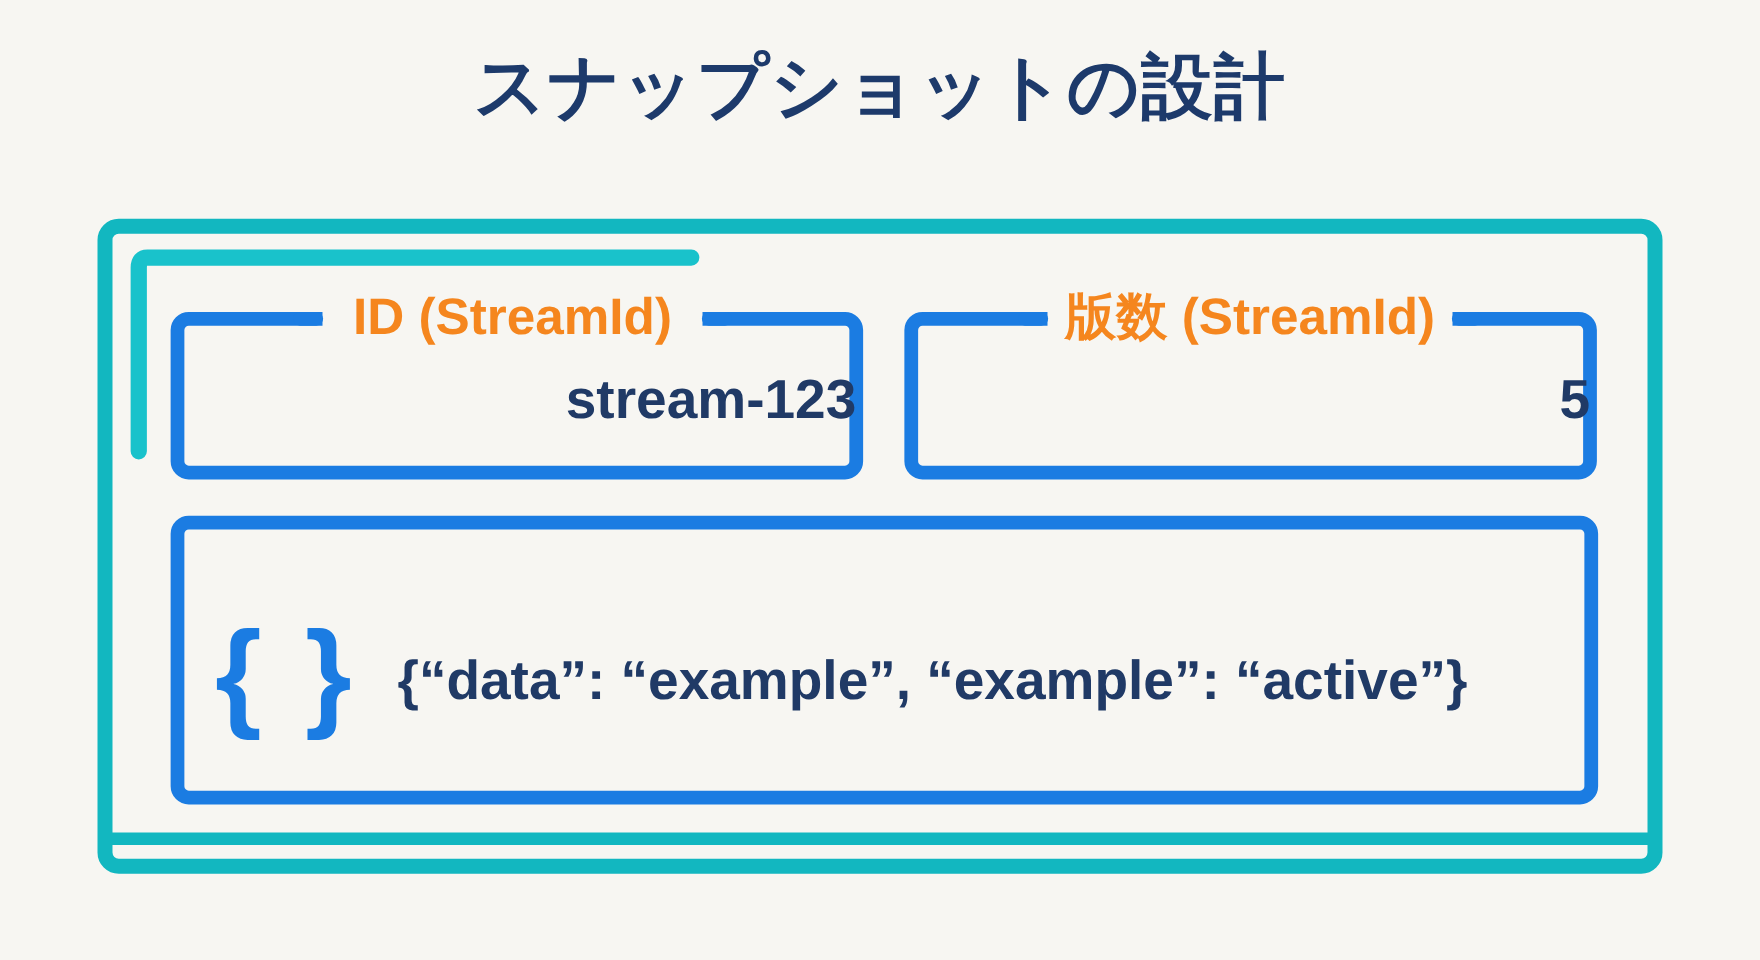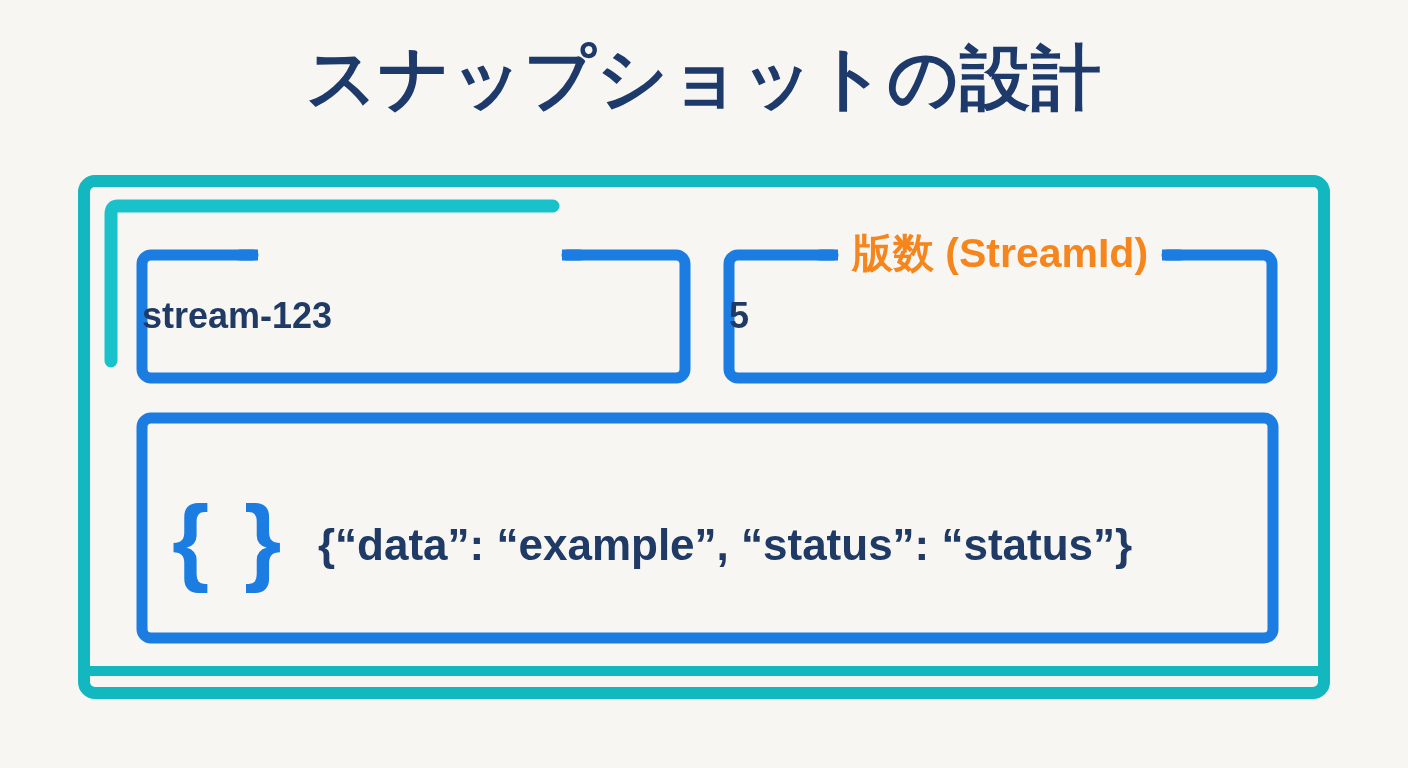--- a/index.html
+++ b/index.html
@@ -14,45 +14,45 @@
     background: #f7f6f2;
     overflow: hidden;
     font-family: "Liberation Sans", sans-serif;
   }
   .abs { position: absolute; }
   .title {
     top: 36px;
     left: 0;
     width: 1408px;
     text-align: center;
-    font-size: 70px;
+    font-size: 57px;
     font-weight: 600;
     color: #1d3a6b;
     letter-spacing: 1px;
     line-height: 1.2;
   }
   svg.graphics {
     position: absolute;
     inset: 0;
     width: 1408px;
     height: 768px;
   }
   .field-label {
     font-size: 41px;
     font-weight: 700;
     color: #f5861e;
     text-align: center;
     line-height: 1.1;
     white-space: nowrap;
   }
   .field-value {
-    font-size: 36px;
+    font-size: 44px;
     font-weight: 600;
     color: #203a66;
-    text-align: left;
+    text-align: right;
     line-height: 1.1;
     white-space: nowrap;
   }
   .label-streamid { top: 231px; left: 258px; width: 304px; }
   .value-streamid { top: 296px; left: 142px; width: 543px; }
   .label-version  { top: 231px; left: 838px; width: 324px; }
   .value-version  { top: 296px; left: 729px; width: 543px; }
   .label-state {
     top: 437px; left: 180px;
     text-align: left;
@@ -100,21 +100,22 @@
     <g>
       <rect x="729" y="255" width="543" height="123" rx="9" fill="none" stroke="#1b7ce2" stroke-width="11"></rect>
       <rect x="838" y="245" width="324" height="21" fill="#f7f6f2"></rect>
       <path d="M820 255 L833 255" stroke="#1b7ce2" stroke-width="11" stroke-linecap="round"></path>
       <path d="M1167 255 L1180 255" stroke="#1b7ce2" stroke-width="11" stroke-linecap="round"></path>
     </g>
 
     <rect x="142" y="418" width="1131" height="220" rx="9" fill="none" stroke="#1b7ce2" stroke-width="11"></rect>
   </svg>
 
+  <div class="abs field-label label-streamid">ID (StreamId)</div>
   <div class="abs field-value value-streamid">stream-123</div>
 
   <div class="abs field-label label-version">版数 (StreamId)</div>
   <div class="abs field-value value-version">5</div>
 
   <div class="abs braces-icon">{ }</div>
-  <div class="abs json-text">{“data”: “example”, “status”: “status”}</div>
+  <div class="abs json-text">{“data”: “example”, “example”: “active”}</div>
 
 </div>
 
 </body></html>

